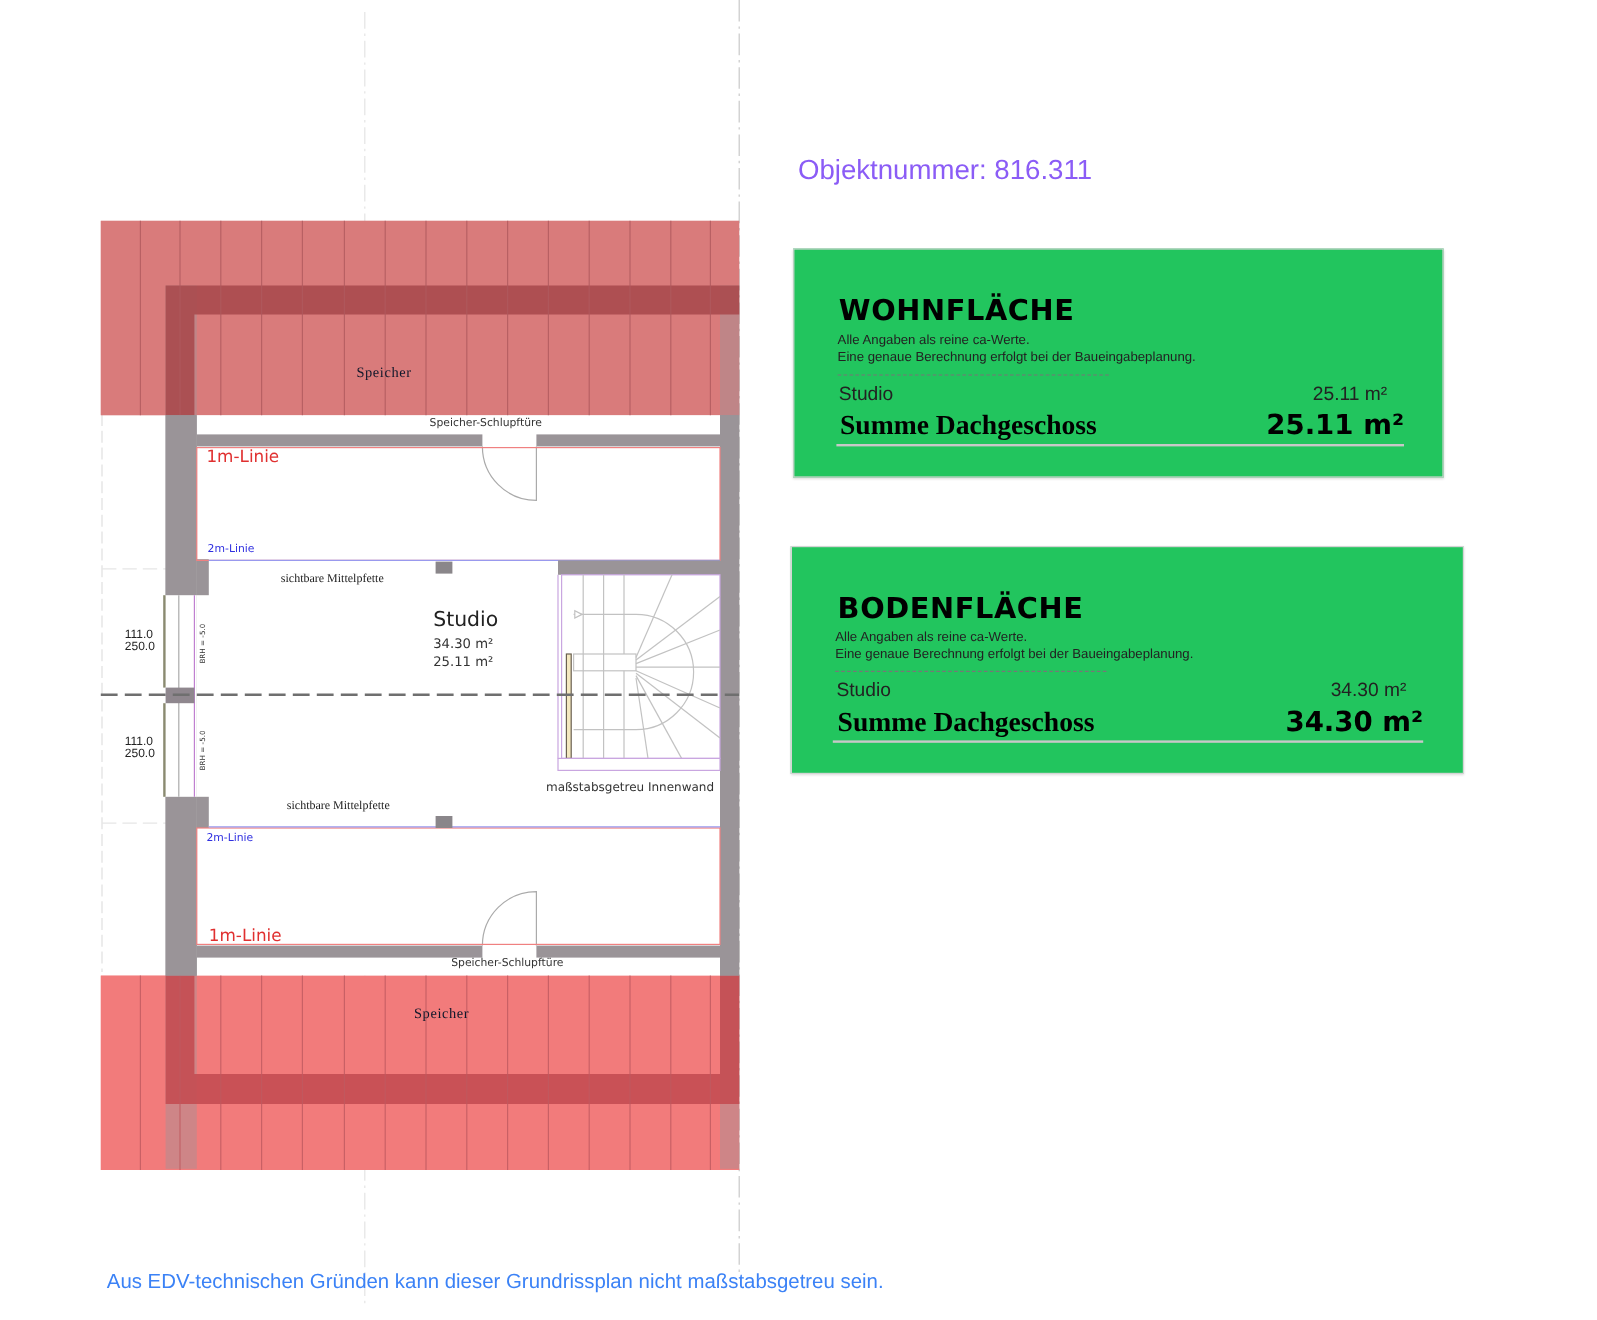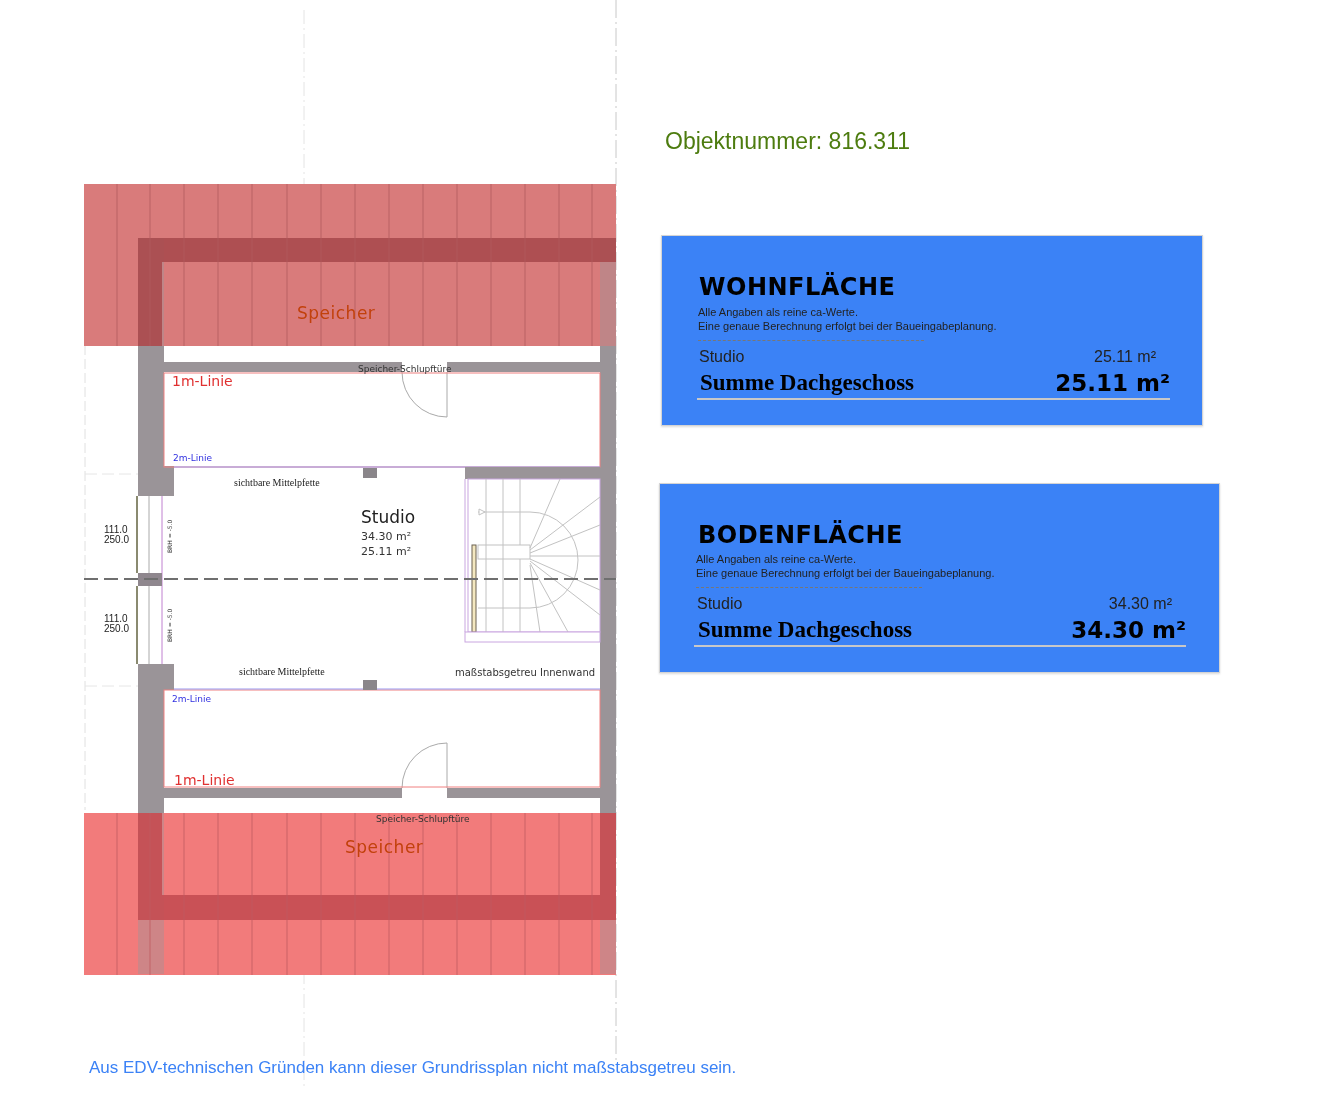--- a/index.html
+++ b/index.html
@@ -1,31 +1,31 @@
 <!DOCTYPE html>
 <html><head>
 <meta charset="utf-8">
 <style>
   html, body { margin:0; padding:0; background:#ffffff; }
   body { width:1331px; height:1100px; position:relative; overflow:hidden; font-family:"Liberation Sans", sans-serif; color:#222; }
   #plan { position:absolute; left:0; top:0; width:640px; height:1100px; }
   .plan-label { position:absolute; font-family:"DejaVu Sans", sans-serif; color:#333; white-space:nowrap; }
-  .speicher { font-size:17px; color:#c2410c; letter-spacing:0.5px; }
-  .small { font-size:9px; color:#333;margin-top:16px; }
+  .speicher { font-size:12px; color:#0f172a; letter-spacing:0.5px;font-family:Liberation Serif, serif; }
+  .small { font-size:9px; color:#333; }
   .mid { font-size:10px; color:#222; font-family:Liberation Serif, serif; }
   .red { color:#e03030; font-size:14px; }
   .blue { color:#3030e0; font-size:9px; }
   .studio-name { font-size:17px; color:#222; }
   .studio-area { font-size:11px; color:#333; }
   .dim { font-size:10px; color:#222; line-height:10px; font-family:"Liberation Sans", sans-serif; }
   .brh { font-size:6px; color:#333; transform:rotate(-90deg); transform-origin:left top; }
 
-  .objnum { position:absolute; left:665px; top:128px; font-size:23px; color:#4d7c0f; }
-
-  .card { position:absolute; background:#3b82f6; border:1px solid #d4d4d4; box-shadow:0 1px 2px rgba(0,0,0,0.15);margin-top:28px; }
+  .objnum { position:absolute; left:665px; top:128px; font-size:23px; color:#8b5cf6; }
+
+  .card { position:absolute; background:#22c55e; border:1px solid #d4d4d4; box-shadow:0 1px 2px rgba(0,0,0,0.15); }
   .card .title { position:absolute; font-weight:bold; font-size:24px; color:#000; letter-spacing:0.5px; font-family:"DejaVu Sans", sans-serif; }
   .card .note { position:absolute; font-size:11px; color:#222; line-height:14px; }
   .card .dash { position:absolute; height:0; border-top:1px dashed #777; }
   .card .rowlabel { position:absolute; font-size:16px; color:#222; }
   .card .rowval { position:absolute; font-size:16px; color:#222; text-align:right; }
   .card .sumlabel { position:absolute; font-size:23px; font-weight:bold; color:#000; font-family:Liberation Serif, serif; }
   .card .sumval { position:absolute; font-size:23px; font-weight:bold; color:#000; text-align:right; font-family:"DejaVu Sans", sans-serif; }
   .card .underline { position:absolute; height:2px; background:#c8c8c8; }
 
   .footer { position:absolute; left:89px; top:1058px; font-size:17px; color:#3b82f6; }

